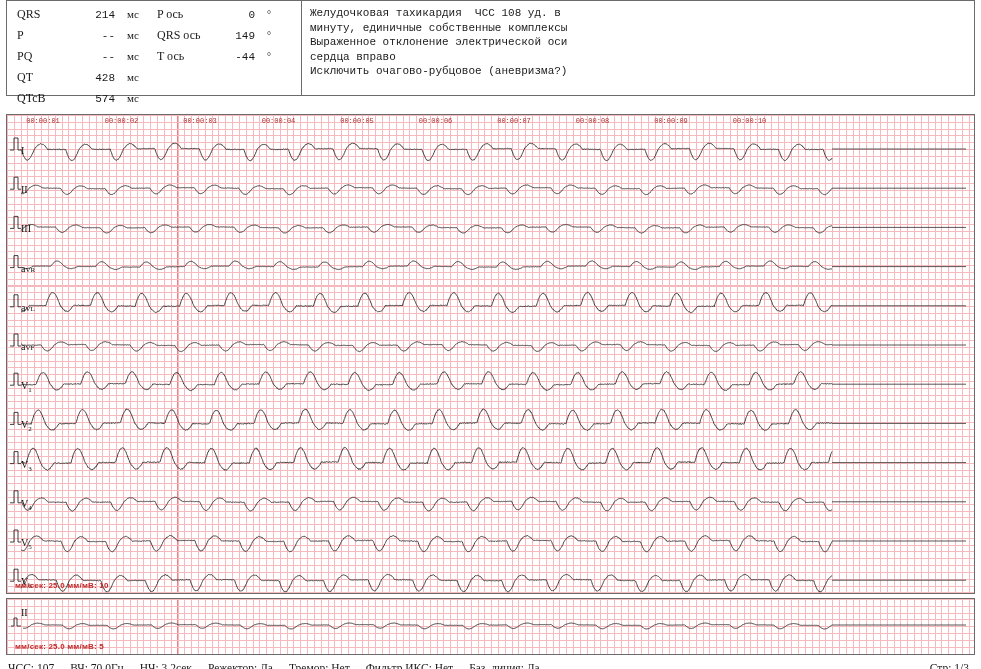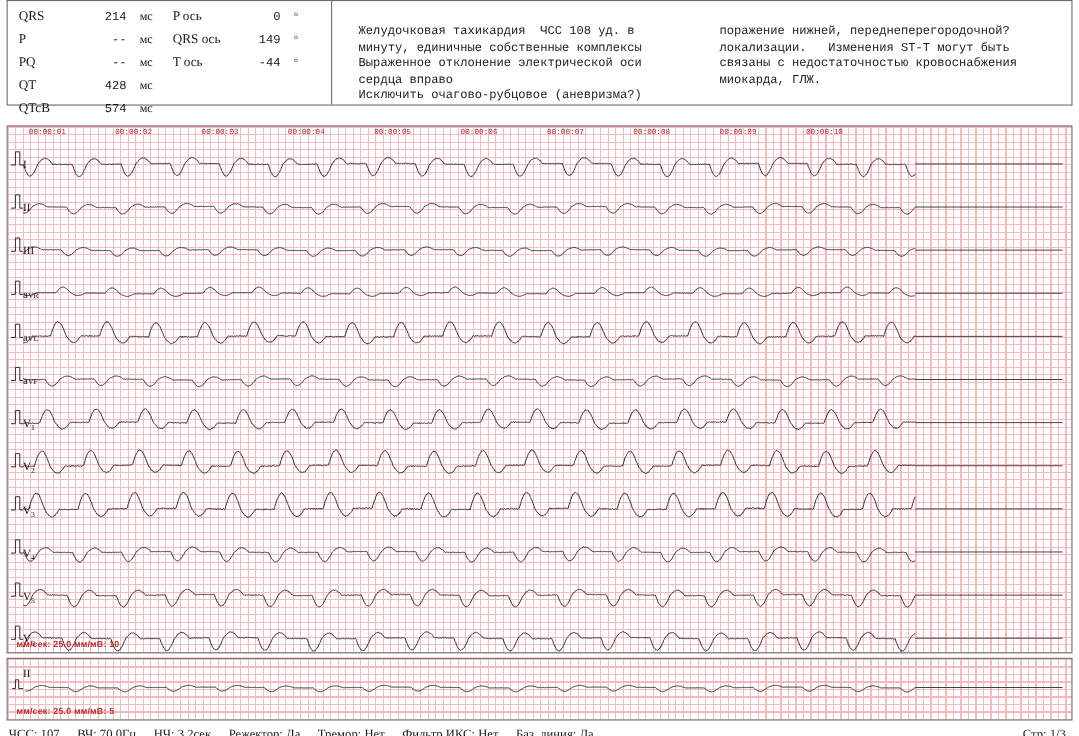--- a/index.html
+++ b/index.html
@@ -68,21 +68,21 @@
   .interp {
     flex: 1;
     display: flex;
     padding: 5px 8px 4px 8px;
     box-sizing: border-box;
     font-family: "Liberation Mono", monospace;
     font-size: 11px;
     line-height: 14.5px;
   }
   .interp-col { width: 50%; padding-right: 10px; box-sizing: border-box; }
-  .interp-col p { margin: 16px; white-space: pre-wrap; }
+  .interp-col p { margin: 0; white-space: pre-wrap; }
 
   
   .ecg-main {
     position: relative;
     margin-top: 18px;
     height: 480px;
     border: 1px solid #6b6b6b;
     box-sizing: border-box;
     background:
       repeating-linear-gradient(to right, #f6b9bd 0, #f6b9bd 1px, transparent 1px, transparent 6.82px),
@@ -217,26 +217,20 @@
       </div>
     </div>
 
     <div class="interp">
       <div class="interp-col">
         <p>Желудочковая тахикардия  ЧСС 108 уд. в
 минуту, единичные собственные комплексы
 Выраженное отклонение электрической оси
 сердца вправо
 Исключить очагово-рубцовое (аневризма?)</p>
-      </div>
-      <div class="interp-col">
-        <p>поражение нижней, переднеперегородочной?
-локализации.   Изменения ST-T могут быть
-связаны с недостаточностью кровоснабжения
-миокарда, ГЛЖ.</p>
       </div>
     </div>
   </div>
 
   <div class="ecg-main">
     <div class="time-axis" id="time-axis">
         <div class="time-tick" style="left: 36px;">00:00:01</div>
         <div class="time-tick" style="left: 114.5px;">00:00:02</div>
         <div class="time-tick" style="left: 193px;">00:00:03</div>
         <div class="time-tick" style="left: 271.5px;">00:00:04</div>

